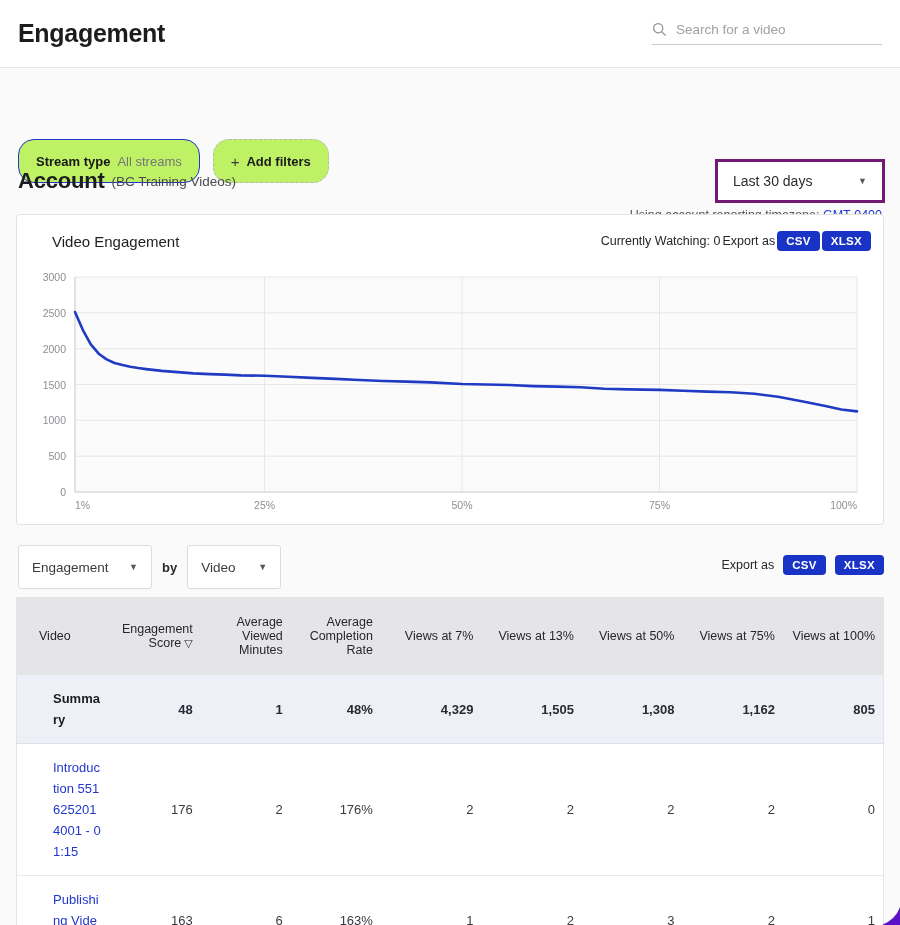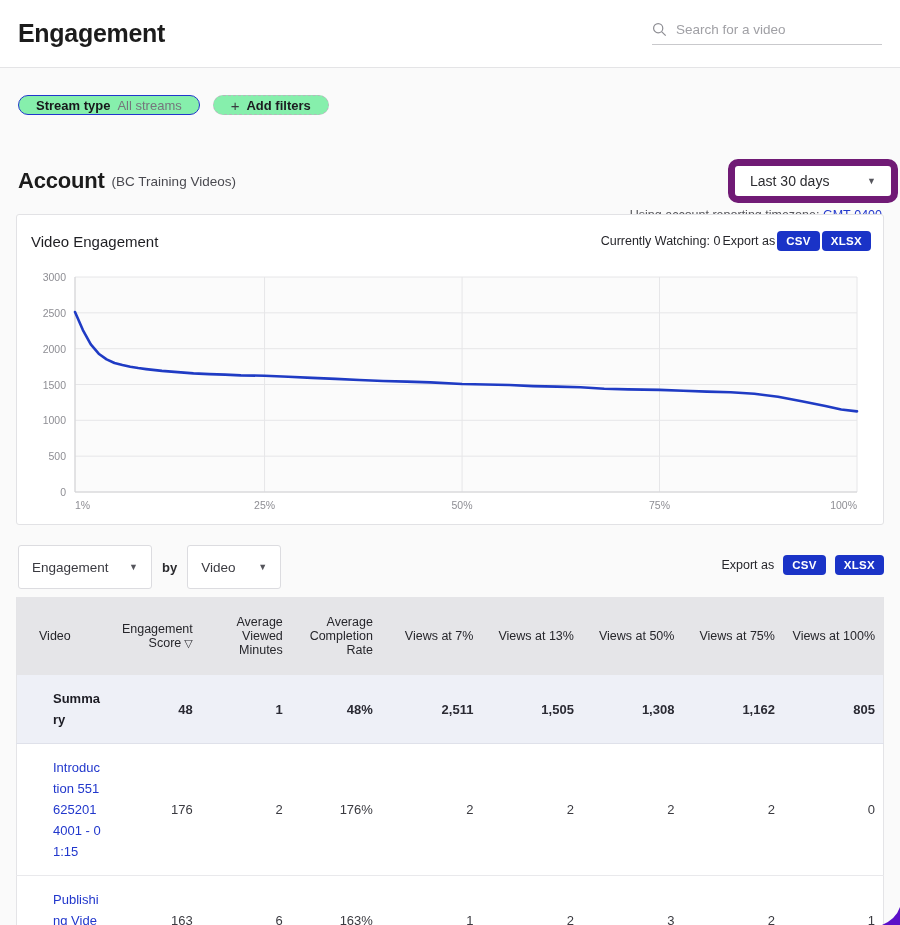--- a/index.html
+++ b/index.html
@@ -30,34 +30,34 @@
     border: none; outline: none; background: transparent;
     font-family: "Liberation Sans", sans-serif; font-size: 13.5px;
     color: #3c3c3c; width: 100%;
   }
   .search-input::placeholder { color: #a0a0a5; }
 
   
   .filterbar { position: absolute; left: 0; top: 68px; width: 900px; height: 100px; }
   .pill-row { position: absolute; left: 18px; top: 27px; display: flex; align-items: center; gap: 13px; }
   .pill {
-    height: 20px; border-radius: 16px; display: flex; align-items: center;
-    padding: 0 17px; font-size: 13px; background: #86efac;
+    height: 44px; border-radius: 16px; display: flex; align-items: center;
+    padding: 0 17px; font-size: 13px; background: #bef264; margin-top: 44px;
   }
   .pill.stream { border: 1.6px solid #2137cc; gap: 7px; }
   .pill.stream .pk { font-weight: bold; color: #17171a; }
   .pill.stream .pv { color: #75757c; }
   .pill.add {
     border: 1.4px dashed #b6b6bc; gap: 7px; font-weight: bold; color: #1c1c20;
   }
   .pill.add .plus { font-weight: normal; font-size: 15px; color: #3a3a40; }
 
   .daterange {
-    position: absolute; right: 2px; top: 91px; width: 170px; height: 44px;
-    background: #ffffff; border: 7px solid #701a75; border-radius: 10px;
+    position: absolute; right: 15px; top: 91px; width: 170px; height: 44px;
+    background: #ffffff; border: 3px solid #701a75; border-radius: 0;
     display: flex; align-items: center; justify-content: space-between;
     padding: 0 15px; font-size: 14px; color: #2c2c30;
   }
   .caret { font-size: 9px; color: #55555c; }
   .tzline {
     position: absolute; right: 18px; top: 140px; font-size: 12.5px; color: #55555a;
   }
   .tzline .tzval { color: #2137cc; }
 
   
@@ -67,21 +67,21 @@
 
   
   .card {
     position: absolute; left: 16px; top: 214px; width: 868px; height: 311px;
     background: #ffffff; border: 1px solid #e2e2e5; border-radius: 3px;
   }
   .card-head {
     position: absolute; left: 0; top: 0; width: 868px; height: 52px;
     display: flex; align-items: center; justify-content: space-between; padding: 0 14px;
   }
-  .card-title { font-size: 15px; color: #1e1e22; }
+  .card-title { font-size: 15px; color: #1e1e22; margin-left: 21px; }
   .card-actions { display: flex; align-items: center; gap: 2px; font-size: 12.5px; color: #26262b; }
   .btn-blue {
     background: #1a33c7; color: #ffffff; font-size: 11.5px; font-weight: bold;
     padding: 4px 9px; border-radius: 4px; border: none;
     font-family: "Liberation Sans", sans-serif; letter-spacing: 0.3px;
   }
   .plot { position: absolute; left: 0; top: 52px; width: 868px; height: 259px; }
 
   
   .tablecontrols { position: absolute; left: 16px; top: 545px; width: 868px; height: 44px; }
@@ -260,21 +260,21 @@
           <th class="">Views at 75%</th>
           <th class="">Views at 100%</th>
         </tr>
     </thead>
     <tbody id="tbody">
         <tr class="summary">
           <td class="col-video">Summary</td>
           <td>48</td>
           <td>1</td>
           <td>48%</td>
-          <td>2,511</td>
+          <td>4,329</td>
           <td>1,505</td>
           <td>1,308</td>
           <td>1,162</td>
           <td>805</td>
         </tr>
         <tr class="">
           <td class="col-video"><span class="vid-link">Introduction 5516252014001 - 01:15</span></td>
           <td>176</td>
           <td>2</td>
           <td>176%</td>

